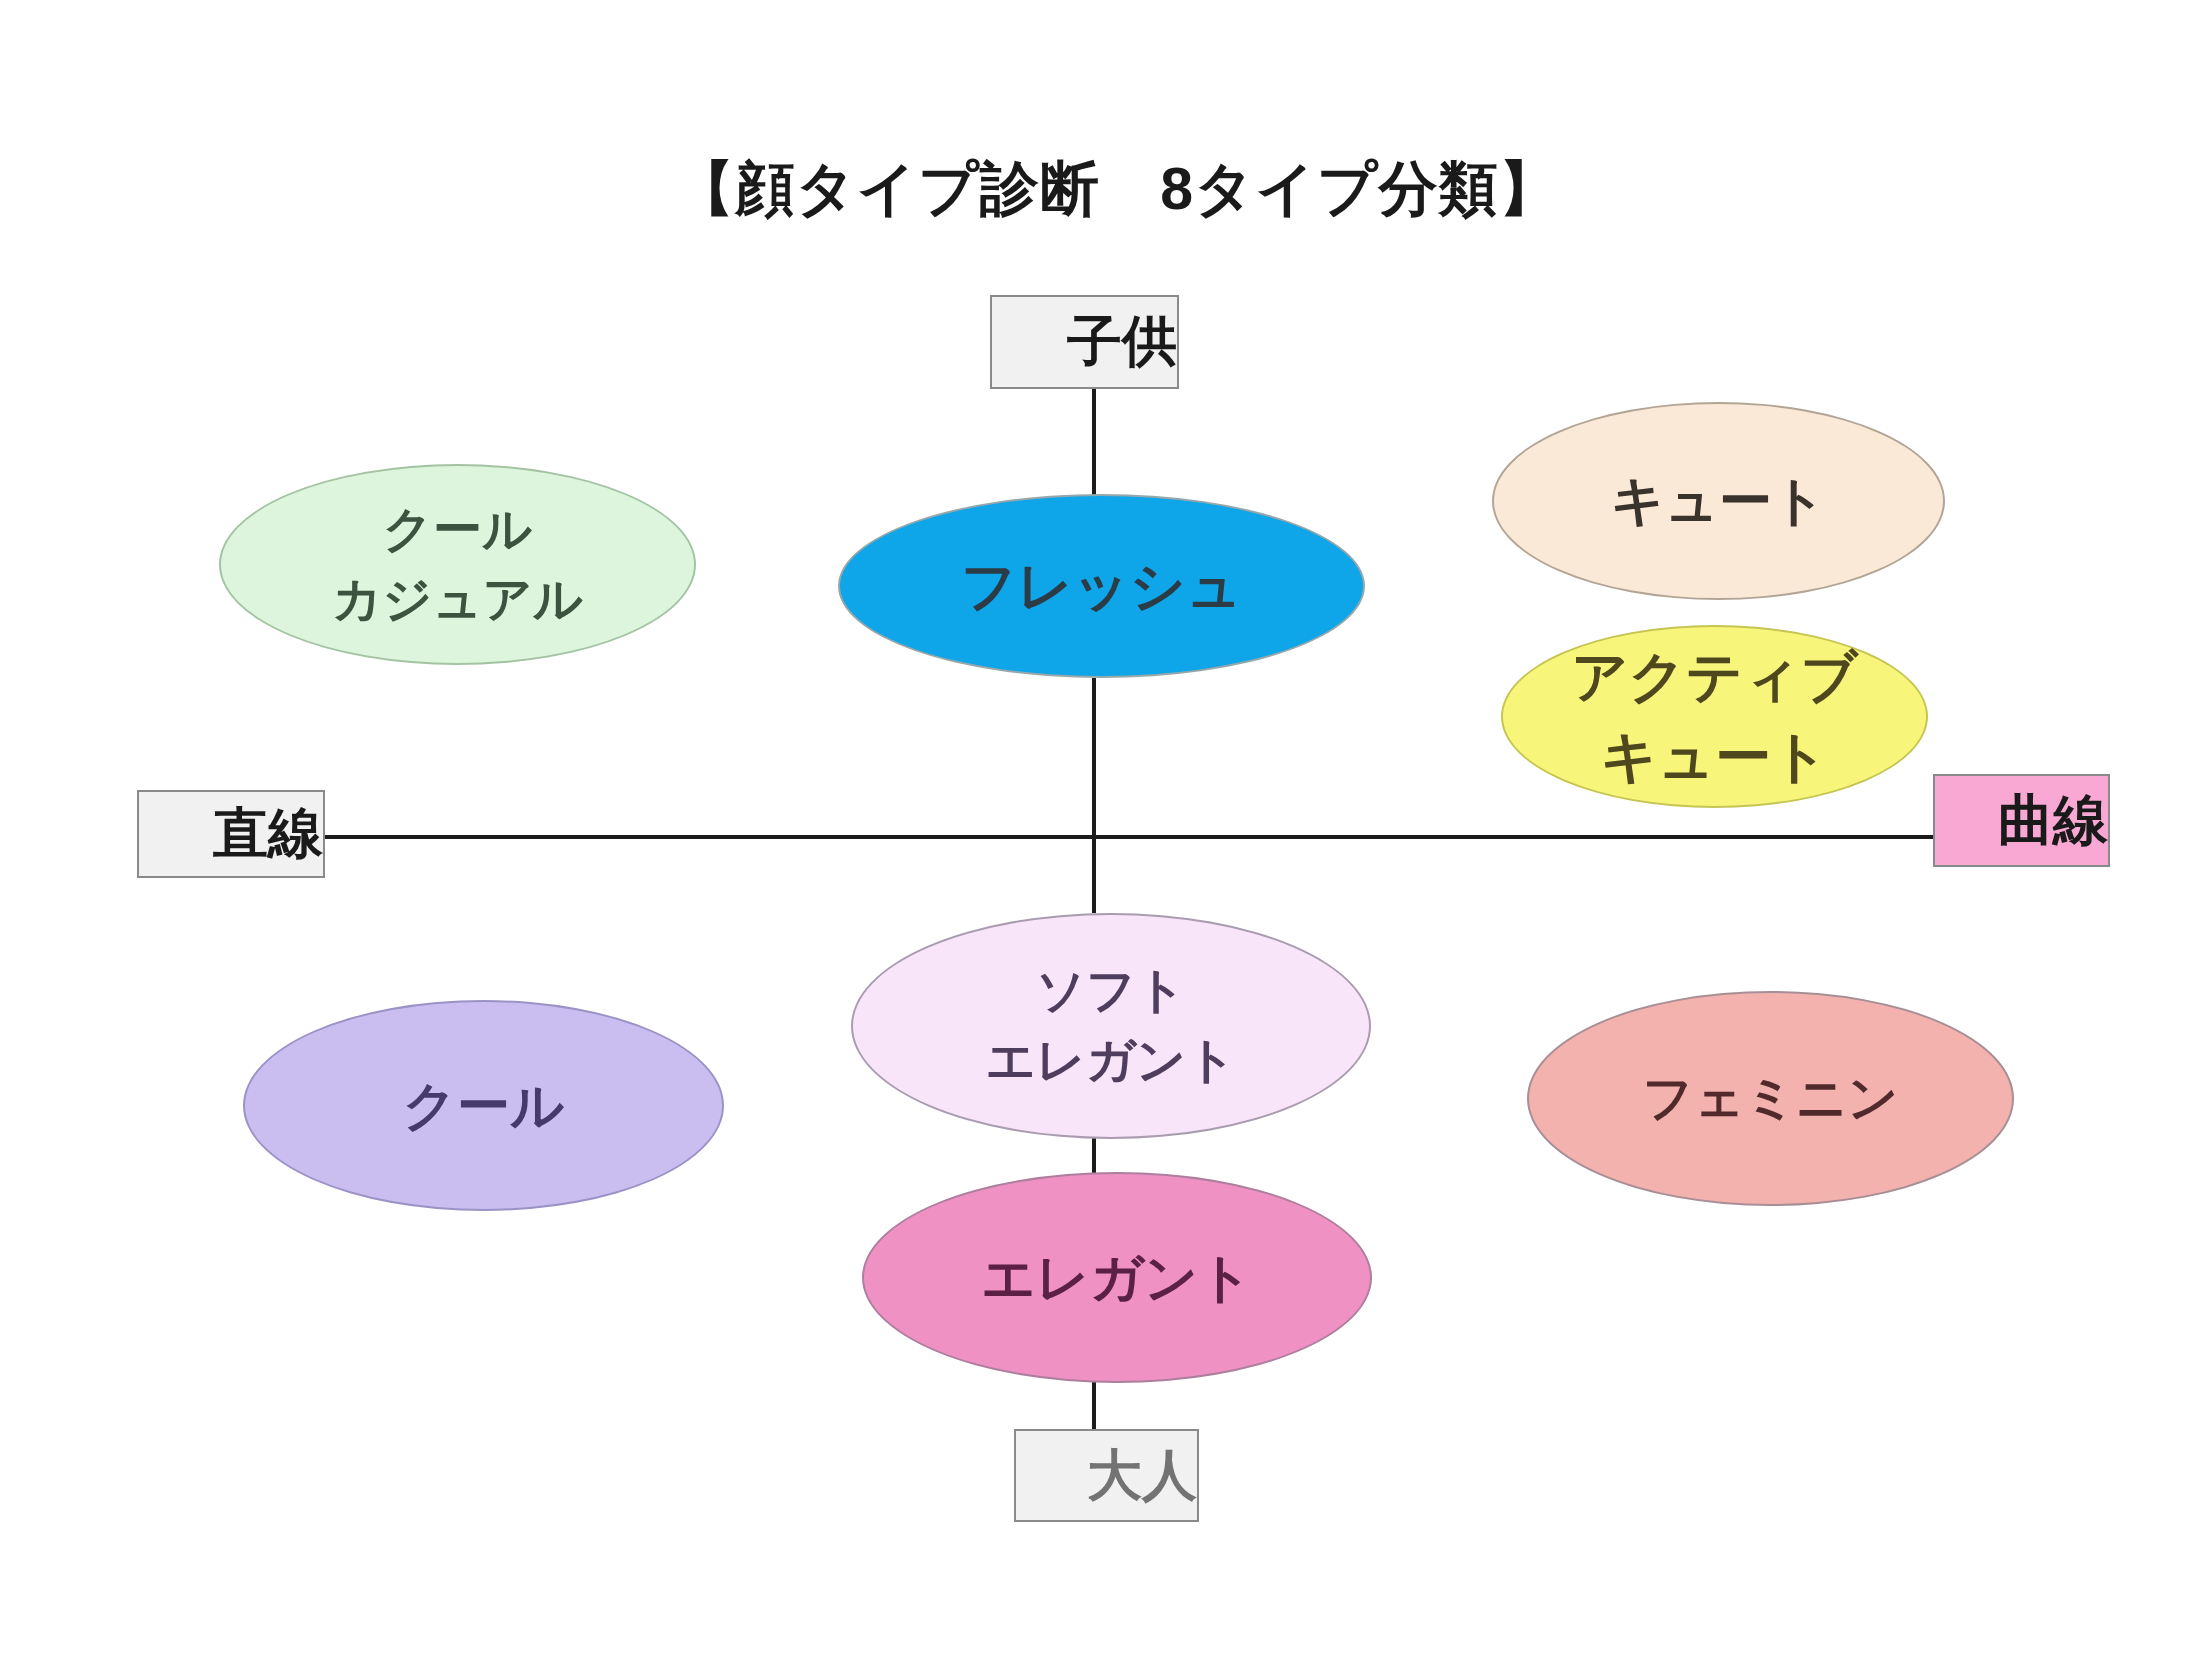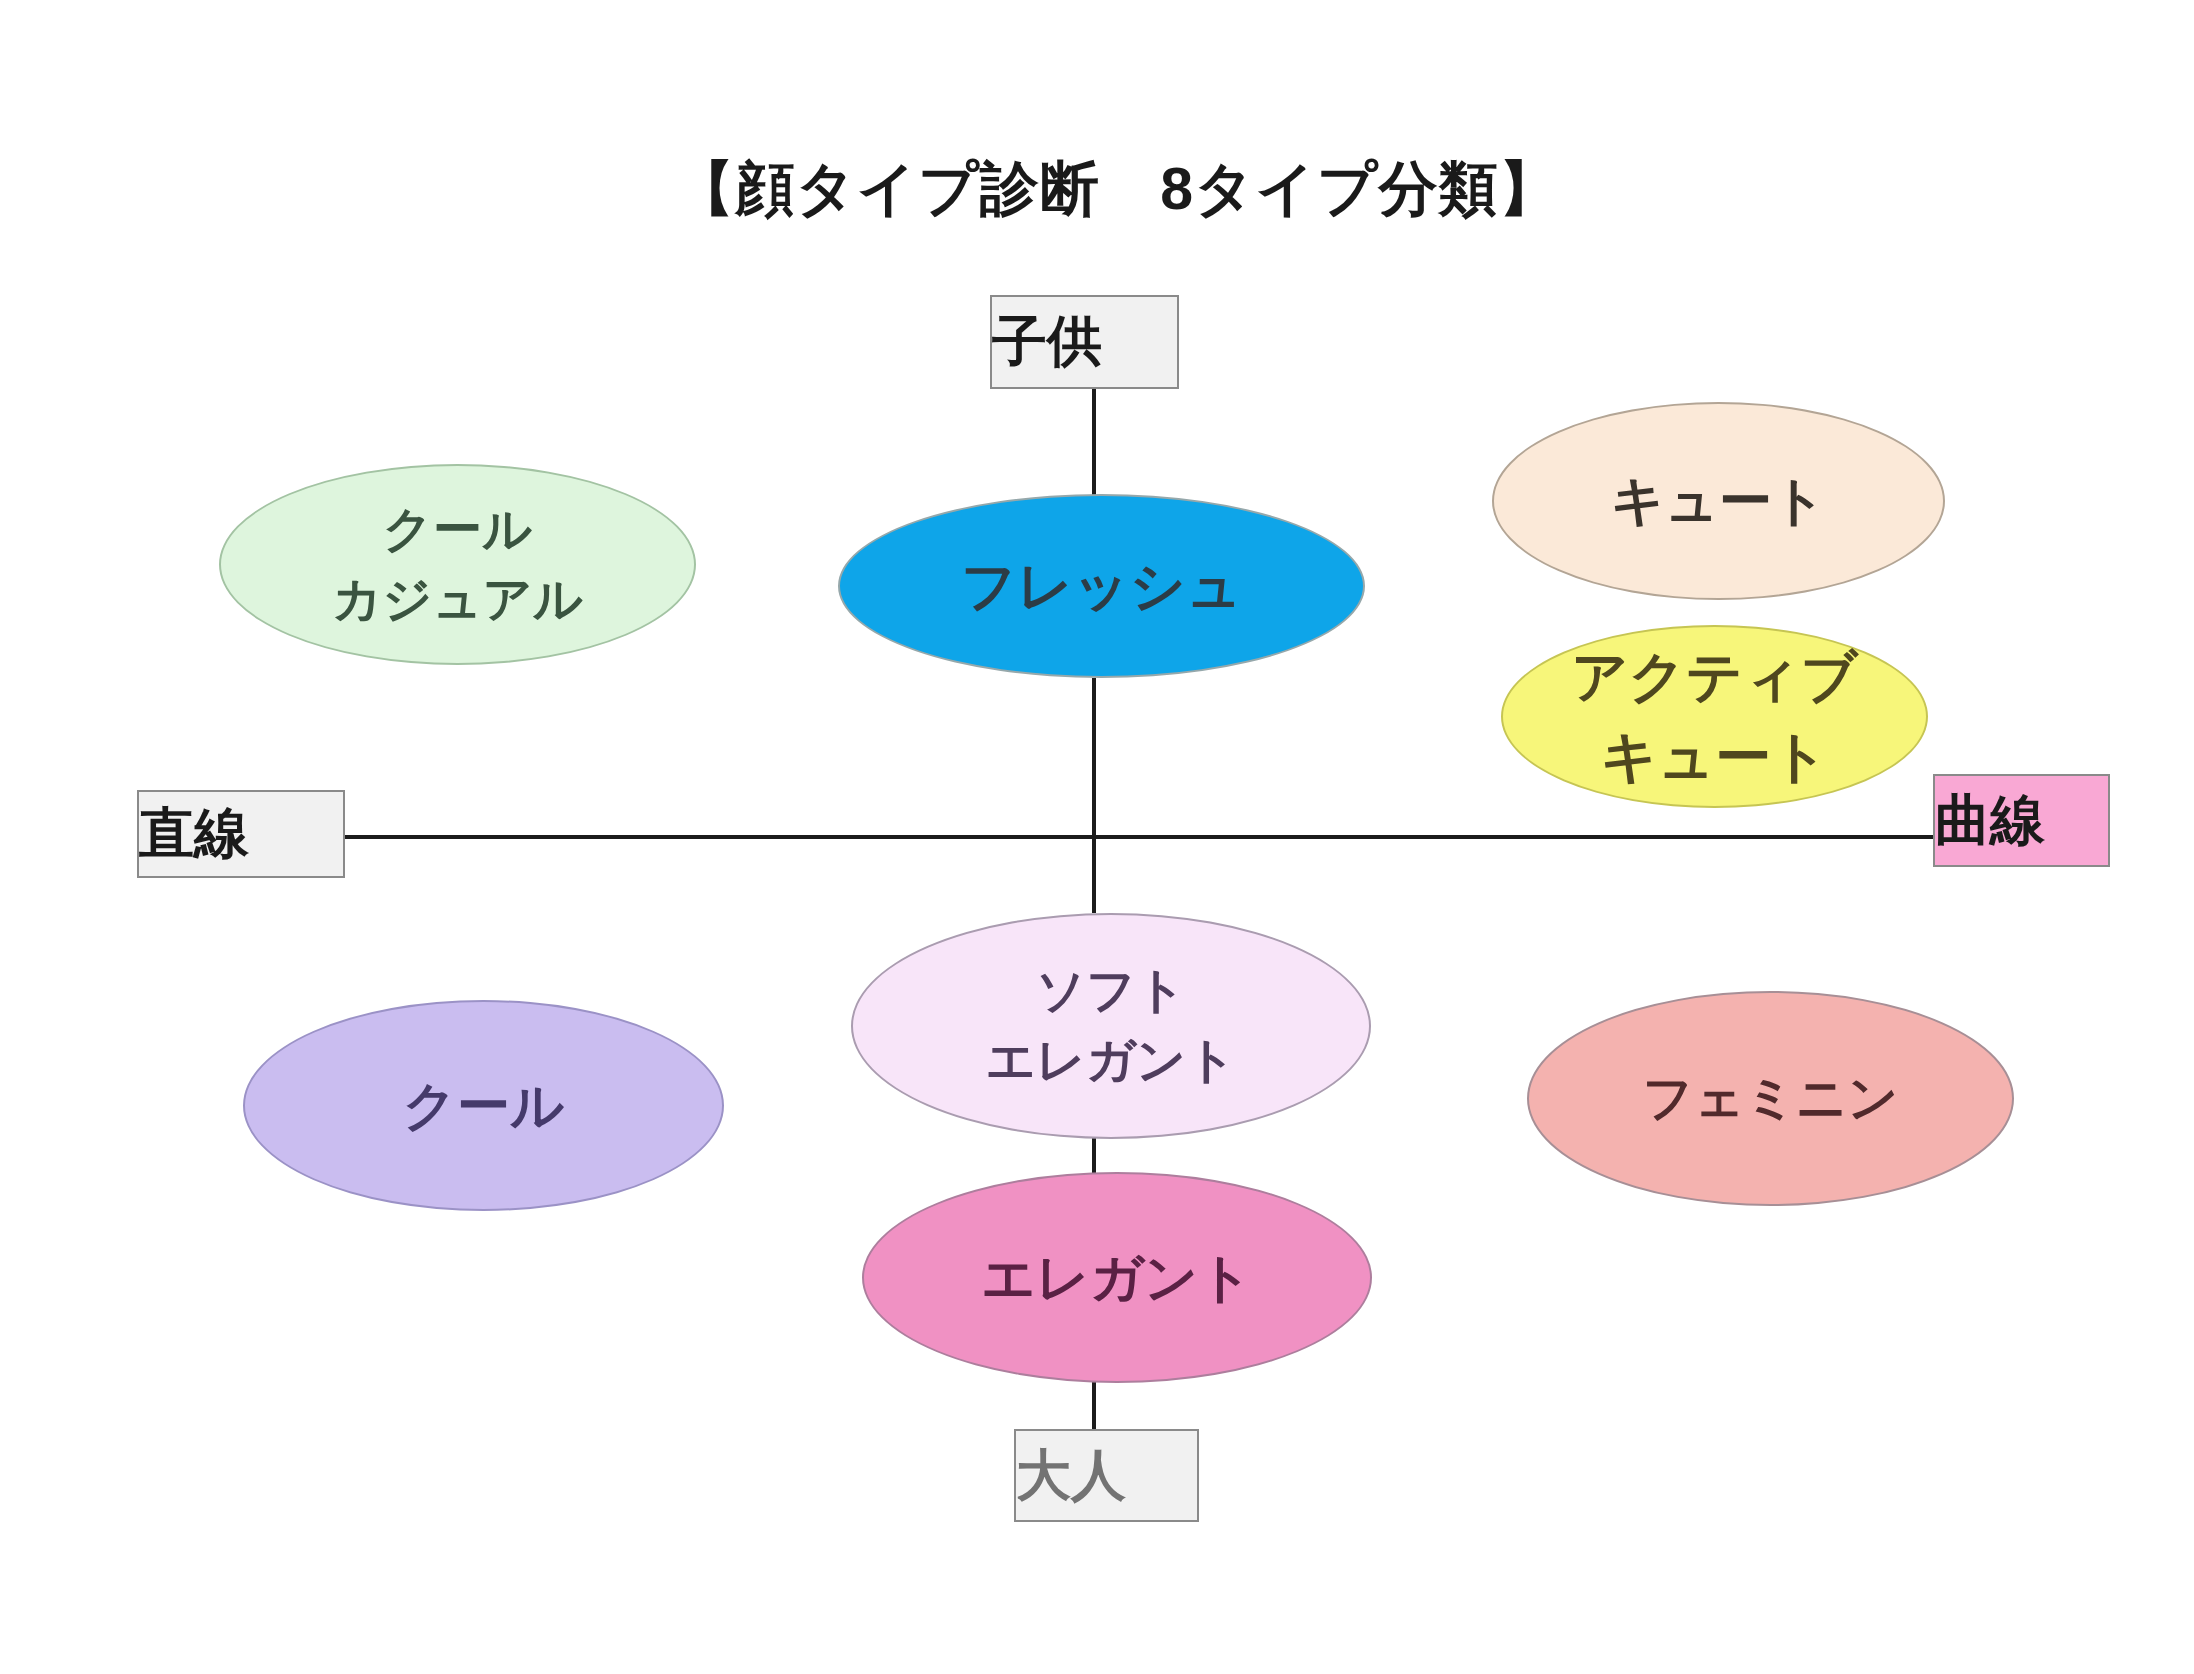--- a/index.html
+++ b/index.html
@@ -30,26 +30,26 @@
   #vseg-soft-elegant { left: 1092px; top: 1138px; width: 4px; height: 35px; }
   #vseg-adult  { left: 1092px; top: 1382px; width: 4px; height: 47px; }
   #hline       { left: 324px;  top: 835px; width: 1610px; height: 4px; }
 
   
   .axis-box {
     position: absolute;
     background: #f1f1f1;
     border: 2.9px solid #8a8a8a;
     box-sizing: border-box;
-    display: flex; align-items: center; justify-content: flex-start;
+    display: flex; align-items: center; justify-content: flex-end;
     font-size: 55px; font-weight: 600; color: #1a1a1a;
   }
   #box-child { left: 990px; top: 295px;  width: 189px; height: 94px; }
   #box-adult { left: 1014px; top: 1429px; width: 185px; height: 93px; }
-  #box-straight { left: 137px;  top: 790px; width: 208px; height: 88px; }
+  #box-straight { left: 137px;  top: 790px; width: 188px; height: 88px; }
   #box-curved   { left: 1933px; top: 774px; width: 177px; height: 93px; }
 
   
   .type-ellipse {
     position: absolute;
     border-radius: 50%;
     border: 2.9px solid;
     box-sizing: border-box;
     display: flex; flex-direction: column;
     align-items: center; justify-content: center;

